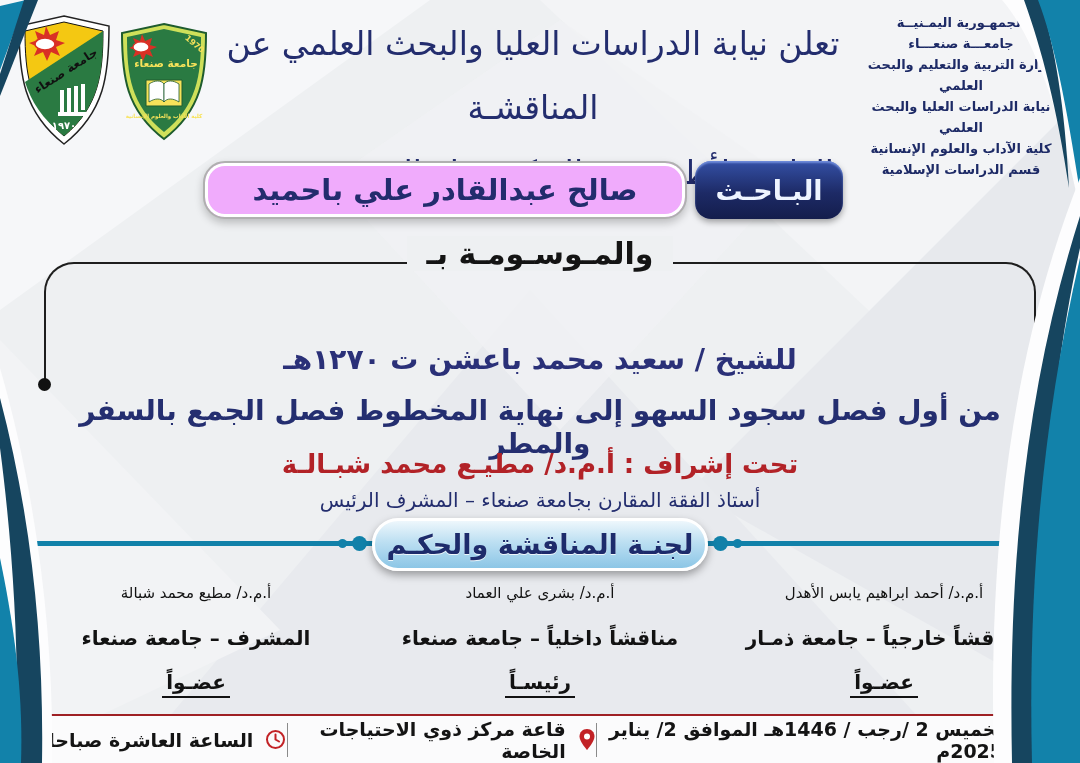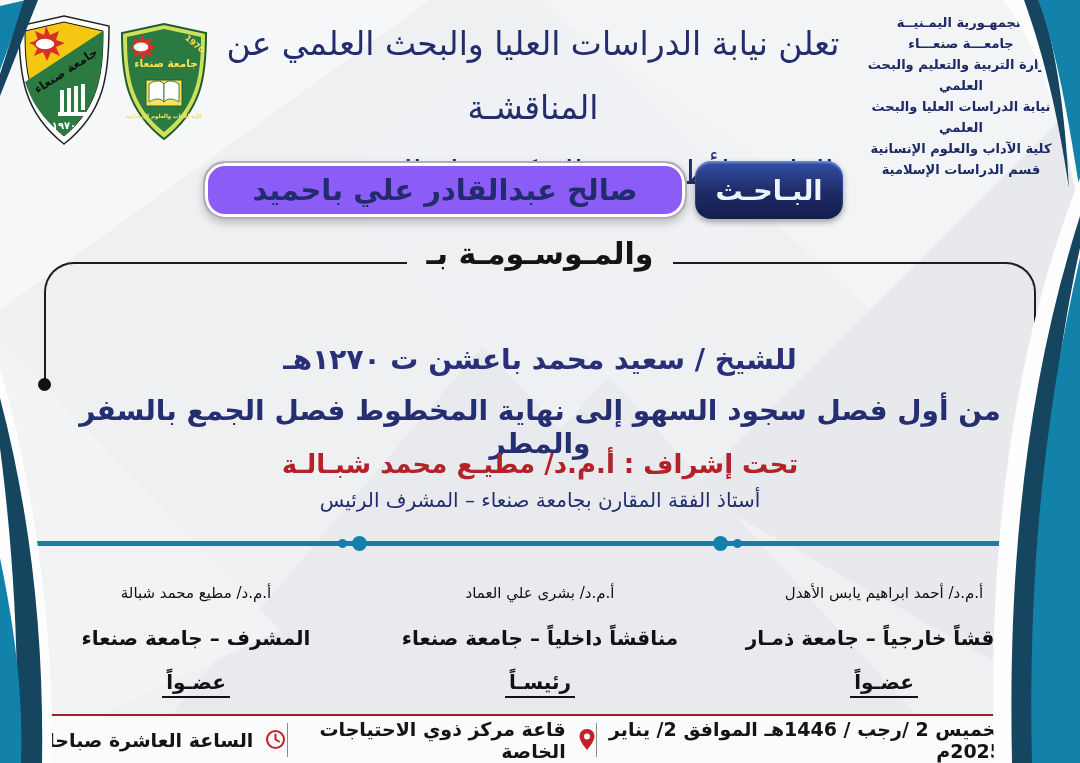--- a/index.html
+++ b/index.html
@@ -30,21 +30,21 @@
     display:flex; gap:8px; align-items:stretch;
   }
   .researcher-label{
     width:148px; border-radius:16px; color:#eef4ff; font-size:27px; font-weight:bold;
     background:linear-gradient(180deg,#3450a5 0%, #1d2a66 55%, #141d4c 100%);
     display:flex; align-items:center; justify-content:center;
     box-shadow:0 3px 6px rgba(0,0,0,.35), inset 0 2px 2px rgba(150,180,255,.6);
     letter-spacing:1px;
   }
   .researcher-name{
-    flex:1; background:#8b5cf6; border:2px solid #b0b0b0; border-radius:22px;
+    flex:1; background:#f0abfc; border:2px solid #b0b0b0; border-radius:22px;
     color:#222c6d; font-size:29px; font-weight:bold;
     display:flex; align-items:center; justify-content:center;
     box-shadow:0 4px 8px rgba(0,0,0,.22), inset 0 0 0 3px #fff;
   }
 
   
   .titled-label{
     position:absolute; top:236px; left:0; right:0; z-index:4; text-align:center;
     font-size:30px; font-weight:bold; color:#141414;
   }
@@ -205,20 +205,21 @@
   <div class="thesis-author">للشيخ / سعيد محمد باعشن ت ١٢٧٠هـ</div>
   <div class="thesis-scope">من أول فصل سجود السهو إلى نهاية المخطوط فصل الجمع بالسفر والمطر</div>
   <div class="supervisor">تحت إشراف : أ.م.د/ مطيـع محمد شبـالـة</div>
   <div class="supervisor-title">أستاذ الفقة المقارن بجامعة صنعاء – المشرف الرئيس</div>
 
   <div class="committee-line"></div>
   <span class="dot big" style="left:352px;"></span>
   <span class="dot small" style="left:338px;"></span>
   <span class="dot big" style="right:352px;"></span>
   <span class="dot small" style="right:338px;"></span>
+  <div class="committee-pill">لجنـة المناقشة والحكـم</div>
 
   <div class="committee-row">
     <div class="committee-col">
       <div class="m-name">أ.م.د/ أحمد ابراهيم يابس الأهدل</div>
       <div class="m-role">مناقشاً خارجياً – جامعة ذمـار</div>
       <div class="m-pos"><span>عضـواً</span></div>
     </div>
     <div class="committee-col">
       <div class="m-name">أ.م.د/ بشرى علي العماد</div>
       <div class="m-role">مناقشاً داخلياً – جامعة صنعاء</div>

